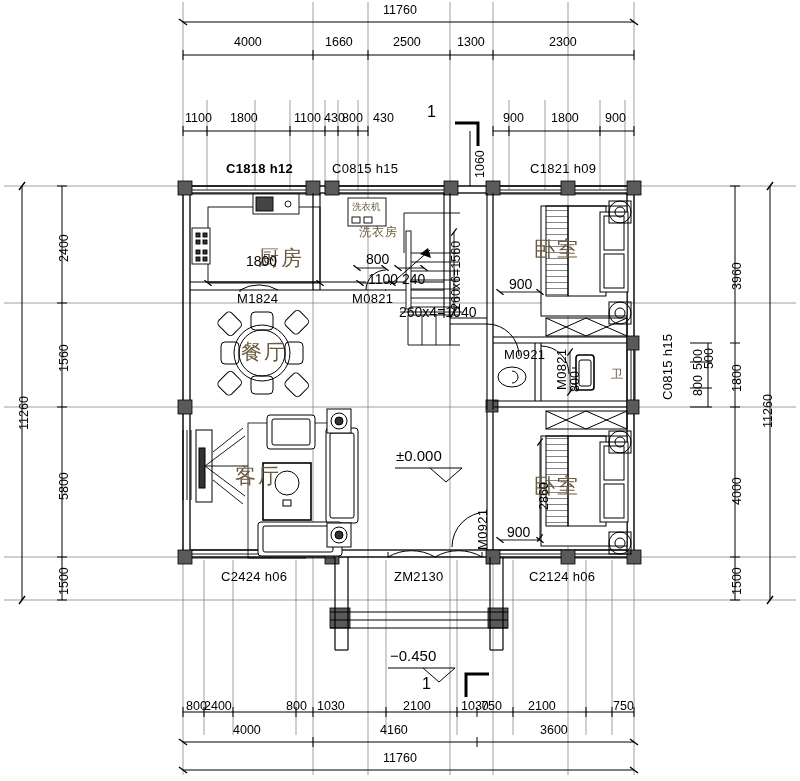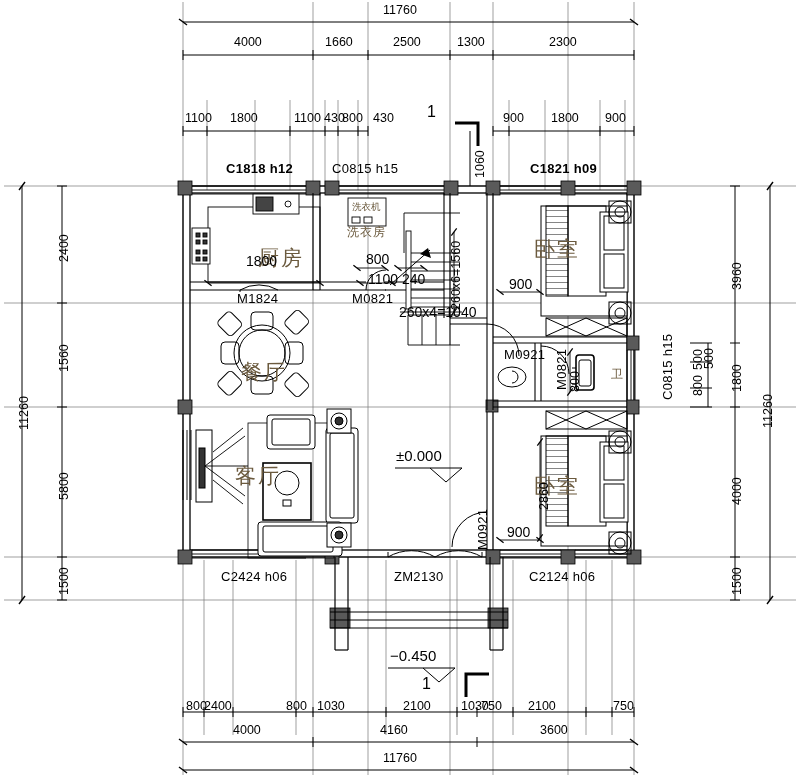--- a/index.html
+++ b/index.html
@@ -515,43 +515,43 @@
 
 <div class="lbl dim" style="left:503px;top:112px;">900</div>
 <div class="lbl dim" style="left:551px;top:112px;">1800</div>
 <div class="lbl dim" style="left:605px;top:112px;">900</div>
 
 <div class="lbl sect" style="left:427px;top:104px;">1</div>
 <div class="lbl dimv" style="left:474px;top:178px;">1060</div>
 
 <div class="lbl code" style="left:226px;top:162px;font-weight:bold;">C1818  h12</div>
 <div class="lbl code" style="left:332px;top:162px;">C0815  h15</div>
-<div class="lbl code" style="left:530px;top:162px;font-weight:bold;">C1821  h09</div>
+<div class="lbl code" style="left:530px;top:162px;">C1821  h09</div>
 
 <div class="lbl dimv" style="left:18px;top:430px;">11260</div>
 <div class="lbl dimv" style="left:58px;top:262px;">2400</div>
 <div class="lbl dimv" style="left:58px;top:372px;">1560</div>
 <div class="lbl dimv" style="left:58px;top:500px;">5800</div>
 <div class="lbl dimv" style="left:58px;top:595px;">1500</div>
 
 <div class="lbl dimv" style="left:731px;top:290px;">3960</div>
 <div class="lbl dimv" style="left:731px;top:392px;">1800</div>
 <div class="lbl dimv" style="left:731px;top:505px;">4000</div>
 <div class="lbl dimv" style="left:731px;top:595px;">1500</div>
 <div class="lbl dimv" style="left:762px;top:428px;">11260</div>
 <div class="lbl dimv" style="left:703px;top:369px;">500</div>
 <div class="lbl dimv" style="left:692px;top:396px;">800</div>
 <div class="lbl dimv" style="left:692px;top:370px;">500</div>
 <div class="lbl codev" style="left:661px;top:400px;">C0815  h15</div>
 
 <div class="lbl room" style="left:233px;top:248px;margin-left:25px;">厨房</div>
 <div class="lbl num" style="left:246px;top:254px;">1800</div>
-<div class="lbl roomsm" style="left:347px;top:226px;">洗衣房</div>
+<div class="lbl roomsm" style="left:359px;top:226px;">洗衣房</div>
 <div class="lbl tiny" style="left:352px;top:202px;">洗衣机</div>
-<div class="lbl room" style="left:241px;top:342px;margin-top:20px;">餐厅</div>
+<div class="lbl room" style="left:241px;top:342px;">餐厅</div>
 <div class="lbl room" style="left:235px;top:466px;">客厅</div>
 <div class="lbl room" style="left:534px;top:239px;">卧室</div>
 <div class="lbl room" style="left:534px;top:476px;">卧室</div>
 <div class="lbl roomsm" style="left:611px;top:368px;">卫</div>
 
 <div class="lbl num" style="left:366px;top:252px;">800</div>
 <div class="lbl num" style="left:402px;top:252px;margin-top:20px;">240</div>
 <div class="lbl num" style="left:368px;top:272px;">1100</div>
 <div class="lbl num" style="left:399px;top:305px;">260x4=1040</div>
 <div class="lbl dimv" style="left:450px;top:310px;">260x6=1560</div>

